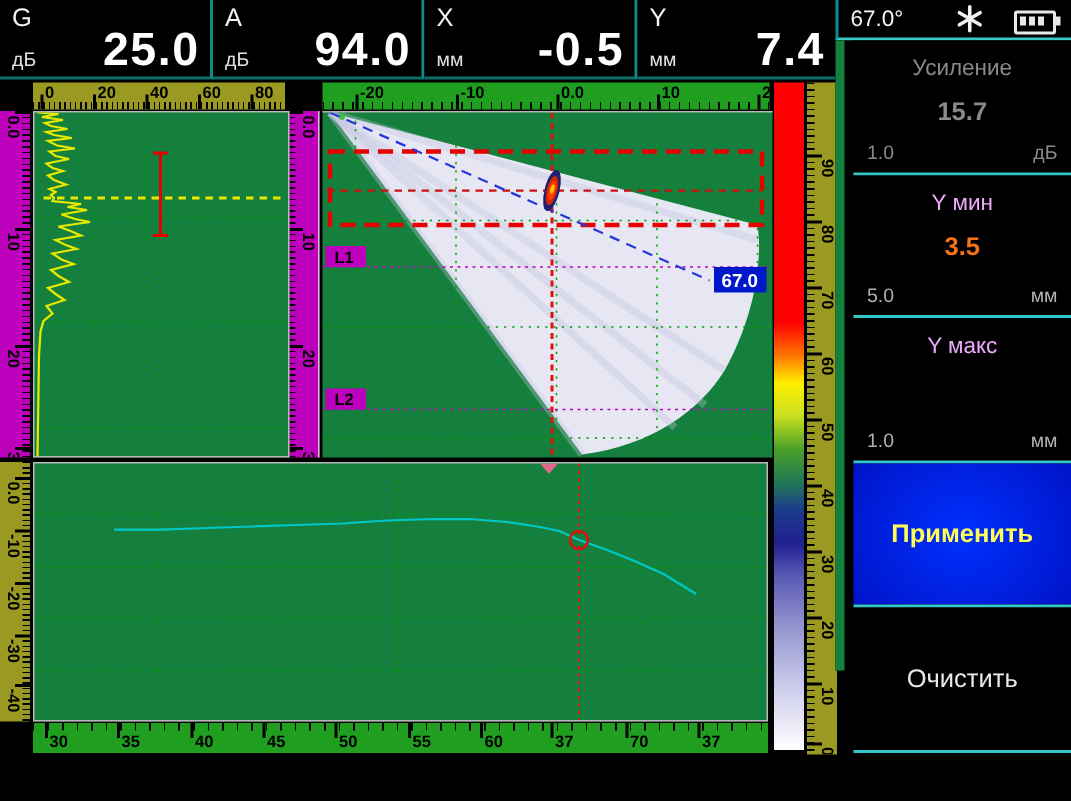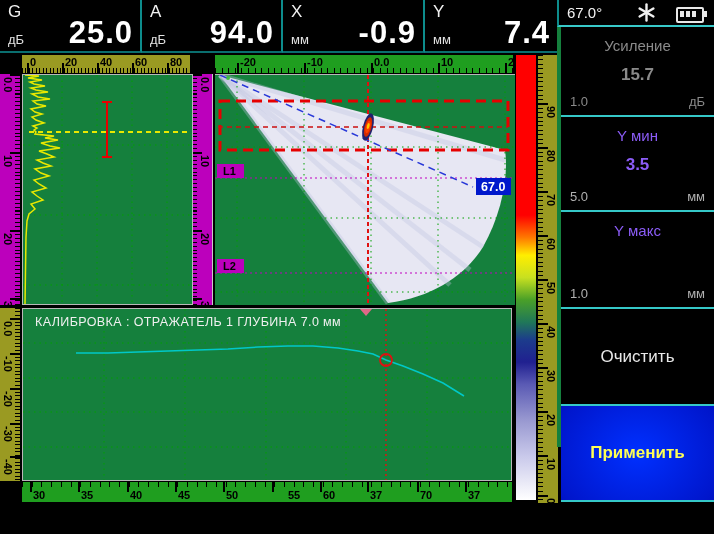--- a/index.html
+++ b/index.html
@@ -27,24 +27,24 @@
   .ruler .lblv{writing-mode:vertical-rl;}
   
   .plot{position:absolute;background:#15803d;box-sizing:border-box;}
   #ascan-plot{left:22px;top:74px;width:171px;height:231px;border:1px solid #b8b8b8;}
   #sscan-plot{left:215px;top:74px;width:300px;height:231px;border-top:1px solid #b8b8b8;}
   #calib-plot{left:22px;top:308px;width:490px;height:173px;border:1px solid #b8b8b8;}
   #calib-title{position:absolute;left:12px;top:6px;font-size:12.5px;color:#f0f0f0;letter-spacing:.4px;}
   #palette{position:absolute;left:516px;top:55px;width:20px;height:445px;}
   
   #sidebar{position:absolute;left:557px;top:27px;width:157px;height:420px;box-sizing:border-box;
-           border-left:4px solid #15803d;background:#000;}
+           border-left:6px solid #15803d;background:#000;padding-left:6px;}
   .sitem{position:relative;box-sizing:border-box;border-bottom:2px solid #35c8c8;background:#000;}
-  .slabel{text-align:center;padding-top:10px;font-size:15px;color:#8b5cf6;}
-  .svalue{text-align:center;padding-top:11px;font-size:17px;font-weight:bold;color:#8b5cf6;}
+  .slabel{text-align:center;padding-top:10px;font-size:15px;color:#f0abfc;}
+  .svalue{text-align:center;padding-top:11px;font-size:17px;font-weight:bold;color:#f97316;}
   .srow{position:absolute;bottom:6px;left:9px;right:9px;display:flex;justify-content:space-between;
         font-size:13px;color:#b0b0b0;}
   .sitem.disabled .slabel,.sitem.disabled .svalue,.sitem.disabled .srow{color:#8a8a8a;}
   .sbutton{display:flex;align-items:center;justify-content:center;font-size:17px;color:#e8e8e8;}
   #apply{background:radial-gradient(ellipse 90% 120% at 50% 50%, #0030ff 0%, #0018d8 55%, #0000980 100%);
          background:radial-gradient(ellipse 95% 130% at 50% 50%, #0030ff 0%, #0016cc 60%, #000088 100%);
          color:#ffff55;font-weight:bold;}
   
   #statusbar{position:absolute;left:0;top:505px;width:714px;height:29px;box-sizing:border-box;
              border-top:2px solid #0c7474;
@@ -62,21 +62,21 @@
     <span class="tvalue">25.0</span>
   </div>
   <div class="tcell" style="left:142px;width:141px;">
     <span class="tlabel">A</span>
     <span class="tunit">дБ</span>
     <span class="tvalue">94.0</span>
   </div>
   <div class="tcell" style="left:283px;width:142px;">
     <span class="tlabel">X</span>
     <span class="tunit">мм</span>
-    <span class="tvalue">-0.9</span>
+    <span class="tvalue">-0.5</span>
   </div>
   <div class="tcell" style="left:425px;width:132px;border-right:none;">
     <span class="tlabel">Y</span>
     <span class="tunit">мм</span>
     <span class="tvalue">7.4</span>
   </div>
   <div id="info-cell">
     <span id="angle">67.0°</span>
     <svg id="asterisk" width="19" height="19">
       <g stroke="#f0f0f0" stroke-width="2.4" stroke-linecap="round">
@@ -159,21 +159,21 @@
       <span class="lbl" style="left: 11px; top: 8px;">30</span>
       <div style="position: absolute; left: 56px; top: 0px; width: 2px; height: 10px; background: rgb(0, 0, 0);"></div>
       <span class="lbl" style="left: 59px; top: 8px;">35</span>
       <div style="position: absolute; left: 105px; top: 0px; width: 2px; height: 10px; background: rgb(0, 0, 0);"></div>
       <span class="lbl" style="left: 108px; top: 8px;">40</span>
       <div style="position: absolute; left: 153px; top: 0px; width: 2px; height: 10px; background: rgb(0, 0, 0);"></div>
       <span class="lbl" style="left: 156px; top: 8px;">45</span>
       <div style="position: absolute; left: 201px; top: 0px; width: 2px; height: 10px; background: rgb(0, 0, 0);"></div>
       <span class="lbl" style="left: 204px; top: 8px;">50</span>
       <div style="position: absolute; left: 250px; top: 0px; width: 2px; height: 10px; background: rgb(0, 0, 0);"></div>
-      <span class="lbl" style="left: 253px; top: 8px; margin-left: 13px;">55</span>
+      <span class="lbl" style="left: 253px; top: 8px;">55</span>
       <div style="position: absolute; left: 298px; top: 0px; width: 2px; height: 10px; background: rgb(0, 0, 0);"></div>
       <span class="lbl" style="left: 301px; top: 8px;">60</span>
       <div style="position: absolute; left: 345px; top: 0px; width: 2px; height: 10px; background: rgb(0, 0, 0);"></div>
       <span class="lbl" style="left: 348px; top: 8px;">37</span>
       <div style="position: absolute; left: 395px; top: 0px; width: 2px; height: 10px; background: rgb(0, 0, 0);"></div>
       <span class="lbl" style="left: 398px; top: 8px;">70</span>
       <div style="position: absolute; left: 443px; top: 0px; width: 2px; height: 10px; background: rgb(0, 0, 0);"></div>
       <span class="lbl" style="left: 446px; top: 8px;">37</span>
     </div>
   <div id="palette-ruler" class="ruler olive" style="left:538px;top:55px;width:20px;height:448px;">
@@ -264,21 +264,20 @@
         <line x1="404" y1="0" x2="404" y2="171" stroke="#00a000" stroke-width="1" stroke-dasharray="1.5 4"></line>
         <line x1="0" y1="34" x2="488" y2="34" stroke="#00a000" stroke-width="1" stroke-dasharray="1.5 4"></line>
         <line x1="0" y1="69" x2="488" y2="69" stroke="#00a000" stroke-width="1" stroke-dasharray="1.5 4"></line>
         <line x1="0" y1="103" x2="488" y2="103" stroke="#00a000" stroke-width="1" stroke-dasharray="1.5 4"></line>
         <line x1="0" y1="138" x2="488" y2="138" stroke="#00a000" stroke-width="1" stroke-dasharray="1.5 4"></line>
         <line x1="363" y1="0" x2="363" y2="171" stroke="#e01010" stroke-width="1.5" stroke-dasharray="2 3"></line>
         <polyline points="53,44 85,44 115,43 145,42 175,41 205,40 235,38 265,37 290,37 315,39 335,42 350,45 363,51 380,57 400,65 420,74 441,87" fill="none" stroke="#00c8c8" stroke-width="1.5"></polyline>
         <circle cx="363" cy="51" r="6" fill="none" stroke="#e01010" stroke-width="1.8"></circle>
         <path d="M337,0 L349,0 L343,7 Z" fill="#e06888"></path>
       </svg>
-    <div id="calib-title">КАЛИБРОВКА : ОТРАЖАТЕЛЬ 1 ГЛУБИНА 7.0 мм</div>
   </div>
 
   <div id="sidebar">
     <div class="sitem disabled" style="height:90px;">
       <div class="slabel">Усиление</div>
       <div class="svalue">15.7</div>
       <div class="srow">
         <span>1.0</span>
         <span>дБ</span>
       </div>
@@ -291,18 +290,18 @@
         <span>мм</span>
       </div>
     </div>
     <div class="sitem" style="height:97px;">
       <div class="slabel">Y макс</div>
       <div class="srow">
         <span>1.0</span>
         <span>мм</span>
       </div>
     </div>
+    <div class="sitem sbutton" id="apply" style="height:96px;">Применить</div>
     <div class="sitem sbutton" style="height:97px;">Очистить</div>
-    <div class="sitem sbutton" id="apply" style="height:96px;">Применить</div>
   </div>
 
 
 </div>
 
 </body></html>

